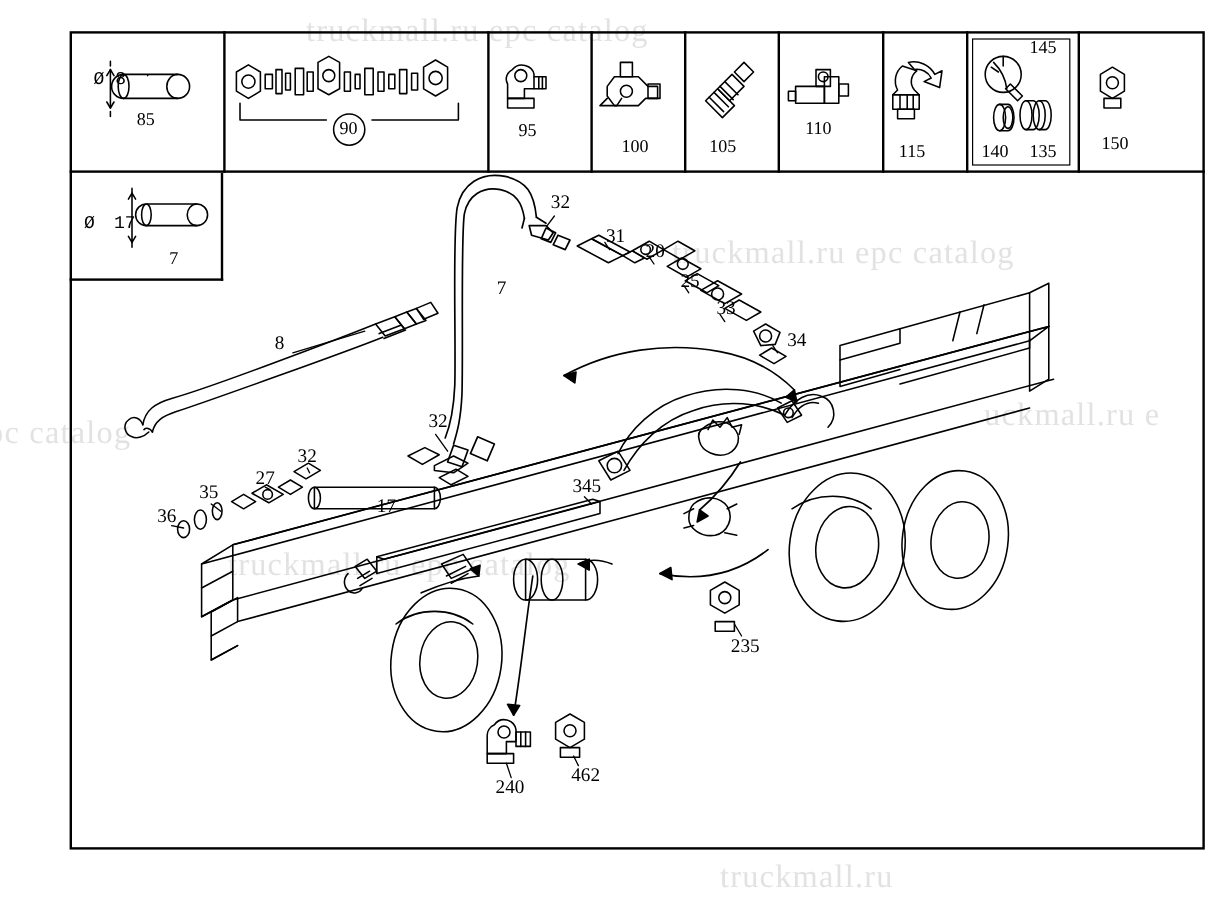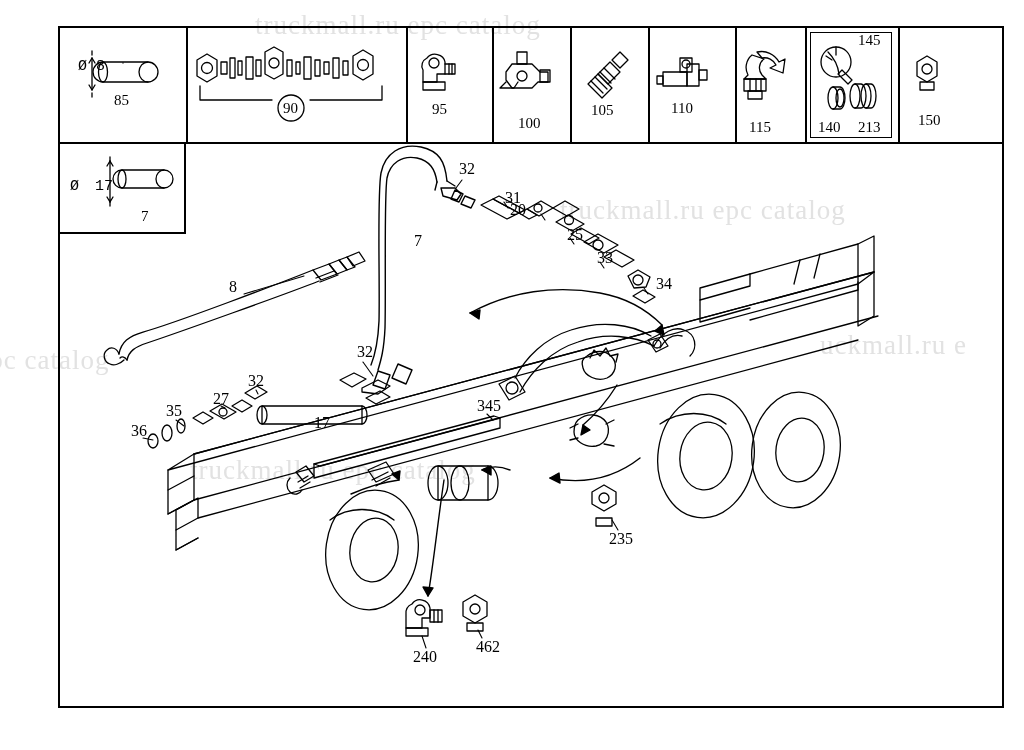--- a/index.html
+++ b/index.html
@@ -137,20 +137,21 @@
 </head>
 <body>
 
 <div id="sheet">
 
   <div class="wm wm-1">truckmall.ru epc catalog</div>
   <div class="wm wm-2">truckmall.ru epc catalog</div>
   <div class="wm wm-3">l epc catalog</div>
   <div class="wm wm-4">uckmall.ru e</div>
   <div class="wm wm-5">truckmall.ru epc catalog</div>
+  <div class="wm wm-7">truckmall.ru</div>
 
   <div class="frame"></div>
   <div class="cellrow"></div>
   <div class="vline" style="left:186px;"></div>
   <div class="vline" style="left:406px;"></div>
   <div class="vline" style="left:492px;"></div>
   <div class="vline" style="left:570px;"></div>
   <div class="vline" style="left:648px;"></div>
   <div class="vline" style="left:735px;"></div>
   <div class="vline" style="left:805px;"></div>
@@ -434,35 +435,35 @@
       </g>
     </g>
   </svg>
 
   <div class="num" style="left:114px; top:92px;">85</div>
   <div class="dimlabel" style="left:78px; top:58px;">Ø 8</div>
 
   <div class="num" style="left:283px; top:100px;">90</div>
   <div class="num" style="left:432px; top:101px;">95</div>
   <div class="num" style="left:518px; top:115px;">100</div>
-  <div class="num" style="left:591px; top:102px;text-align:right;">105</div>
+  <div class="num" style="left:591px; top:115px;text-align:right;">105</div>
   <div class="num" style="left:671px; top:100px;">110</div>
   <div class="num" style="left:749px; top:119px;">115</div>
   <div class="num" style="left:818px; top:119px;">140</div>
-  <div class="num" style="left:858px; top:119px;">213</div>
+  <div class="num" style="left:858px; top:119px;">135</div>
   <div class="num" style="left:858px; top:32px;">145</div>
   <div class="num" style="left:918px; top:112px;">150</div>
 
   <div class="dimlabel" style="left:70px; top:178px;">Ø</div>
   <div class="dimlabel" style="left:95px; top:178px;">17</div>
   <div class="num" style="left:141px; top:208px;">7</div>
 
   <div class="num num-lg" style="left:459px; top:160px;">32</div>
   <div class="num num-lg" style="left:505px; top:189px;">31</div>
-  <div class="num num-lg" style="left:510px; top:201px;">20</div>
+  <div class="num num-lg" style="left:538px; top:201px;">20</div>
   <div class="num num-lg" style="left:567px; top:226px;">25</div>
   <div class="num num-lg" style="left:597px; top:249px;">33</div>
   <div class="num num-lg" style="left:656px; top:275px;">34</div>
   <div class="num num-lg" style="left:414px; top:232px;">7</div>
   <div class="num num-lg" style="left:229px; top:278px;">8</div>
   <div class="num num-lg" style="left:357px; top:343px;">32</div>
   <div class="num num-lg" style="left:248px; top:372px;">32</div>
   <div class="num num-lg" style="left:213px; top:390px;">27</div>
   <div class="num num-lg" style="left:166px; top:402px;">35</div>
   <div class="num num-lg" style="left:131px; top:422px;">36</div>

